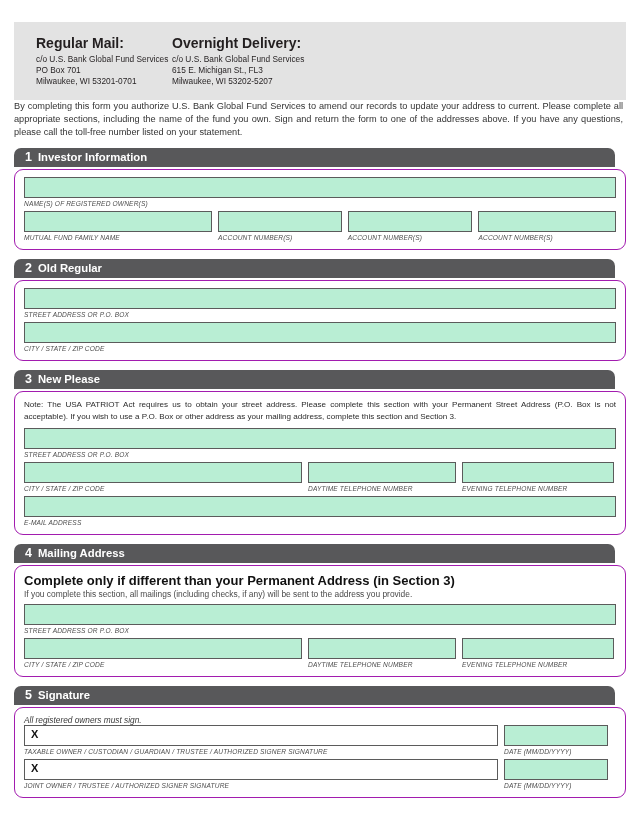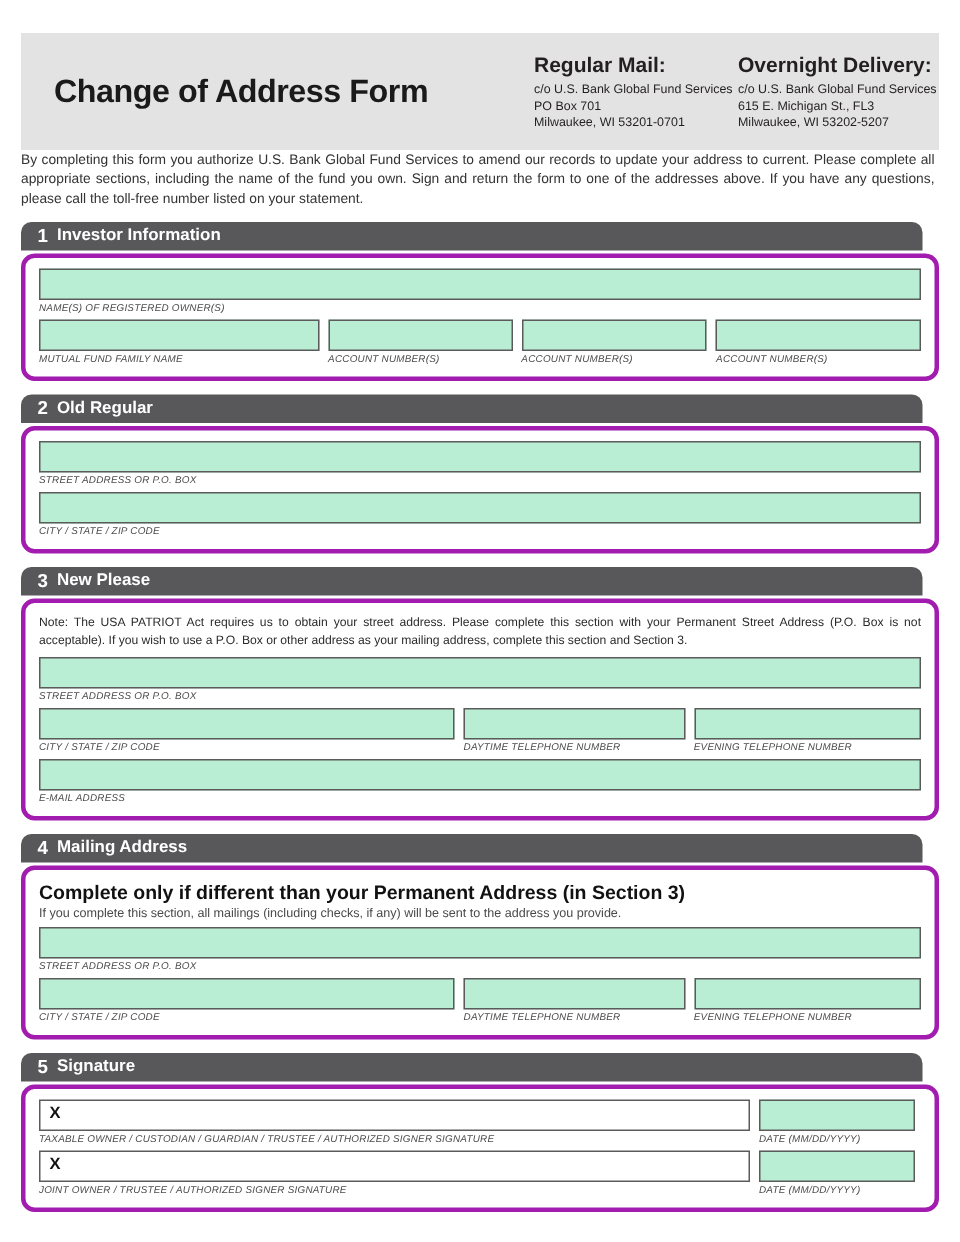--- a/index.html
+++ b/index.html
@@ -81,21 +81,21 @@
     font-weight: bold;
     margin-right: 6px;
     line-height: 1;
   }
   .sec-title {
     font-size: 11.3px;
     font-weight: bold;
     line-height: 1;
   }
   .sec-body {
-    border: 3px solid #a21caf;
+    border: 1px solid #a21caf;
     border-radius: 9px;
     margin-top: 2px;
     padding: 7px 9px 4px 9px;
     box-sizing: border-box;
     width: 612px;
     background: #fff;
   }
 
   
   .field-row {
@@ -157,21 +157,20 @@
     margin-bottom: 5px;
   }
   .full { width: 100%; }
 </style>
 </head>
 <body>
 
 <div class="page">
 
   <div class="banner">
-    <div class="banner-title">Change of Address Form</div>
     <div class="addr-block first">
       <span class="addr-head">Regular Mail:</span>
       <span class="addr-line">c/o U.S. Bank Global Fund Services</span>
       <span class="addr-line">PO Box 701</span>
       <span class="addr-line">Milwaukee, WI 53201-0701</span>
     </div>
     <div class="addr-block">
       <span class="addr-head">Overnight Delivery:</span>
       <span class="addr-line">c/o U.S. Bank Global Fund Services</span>
       <span class="addr-line">615 E. Michigan St., FL3</span>
@@ -289,20 +288,21 @@
       </div>
     </div>
   </div>
 
   <div class="section">
     <div class="sec-head">
       <span class="sec-num">5</span>
       <span class="sec-title">Signature</span>
     </div>
     <div class="sec-body">
+      <div class="ital-note">All registered owners must sign.</div>
       <div class="field-row">
         <div class="field" style="width:474px">
           <div class="box white">X</div>
           <div class="cap">TAXABLE OWNER / CUSTODIAN / GUARDIAN / TRUSTEE / AUTHORIZED SIGNER SIGNATURE</div>
         </div>
         <div class="field" style="width:104px">
           <div class="box"></div>
           <div class="cap">DATE (MM/DD/YYYY)</div>
         </div>
       </div>

